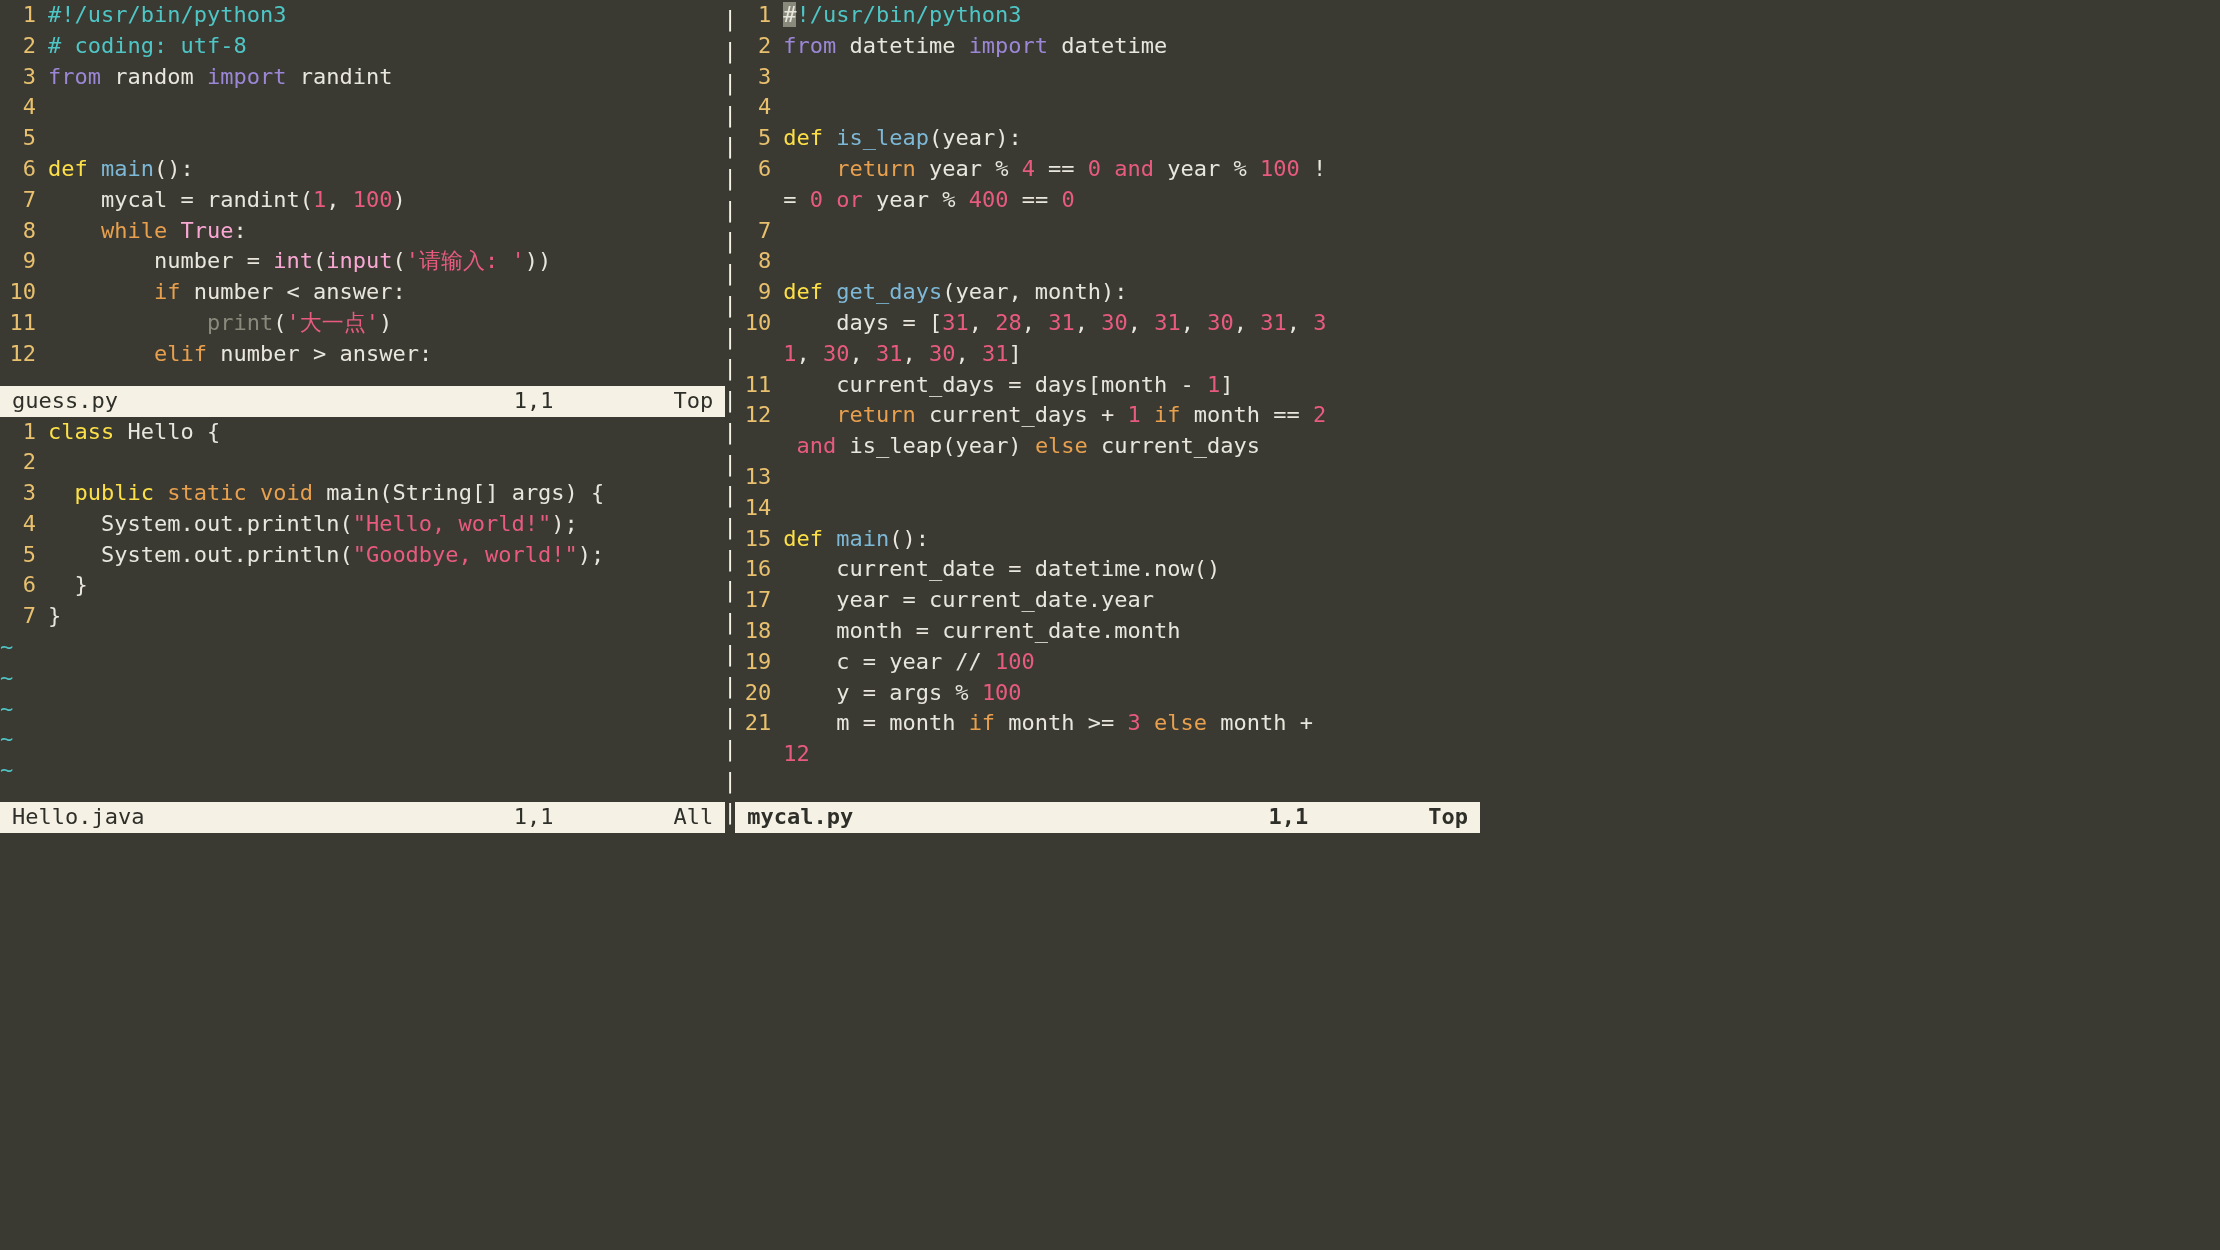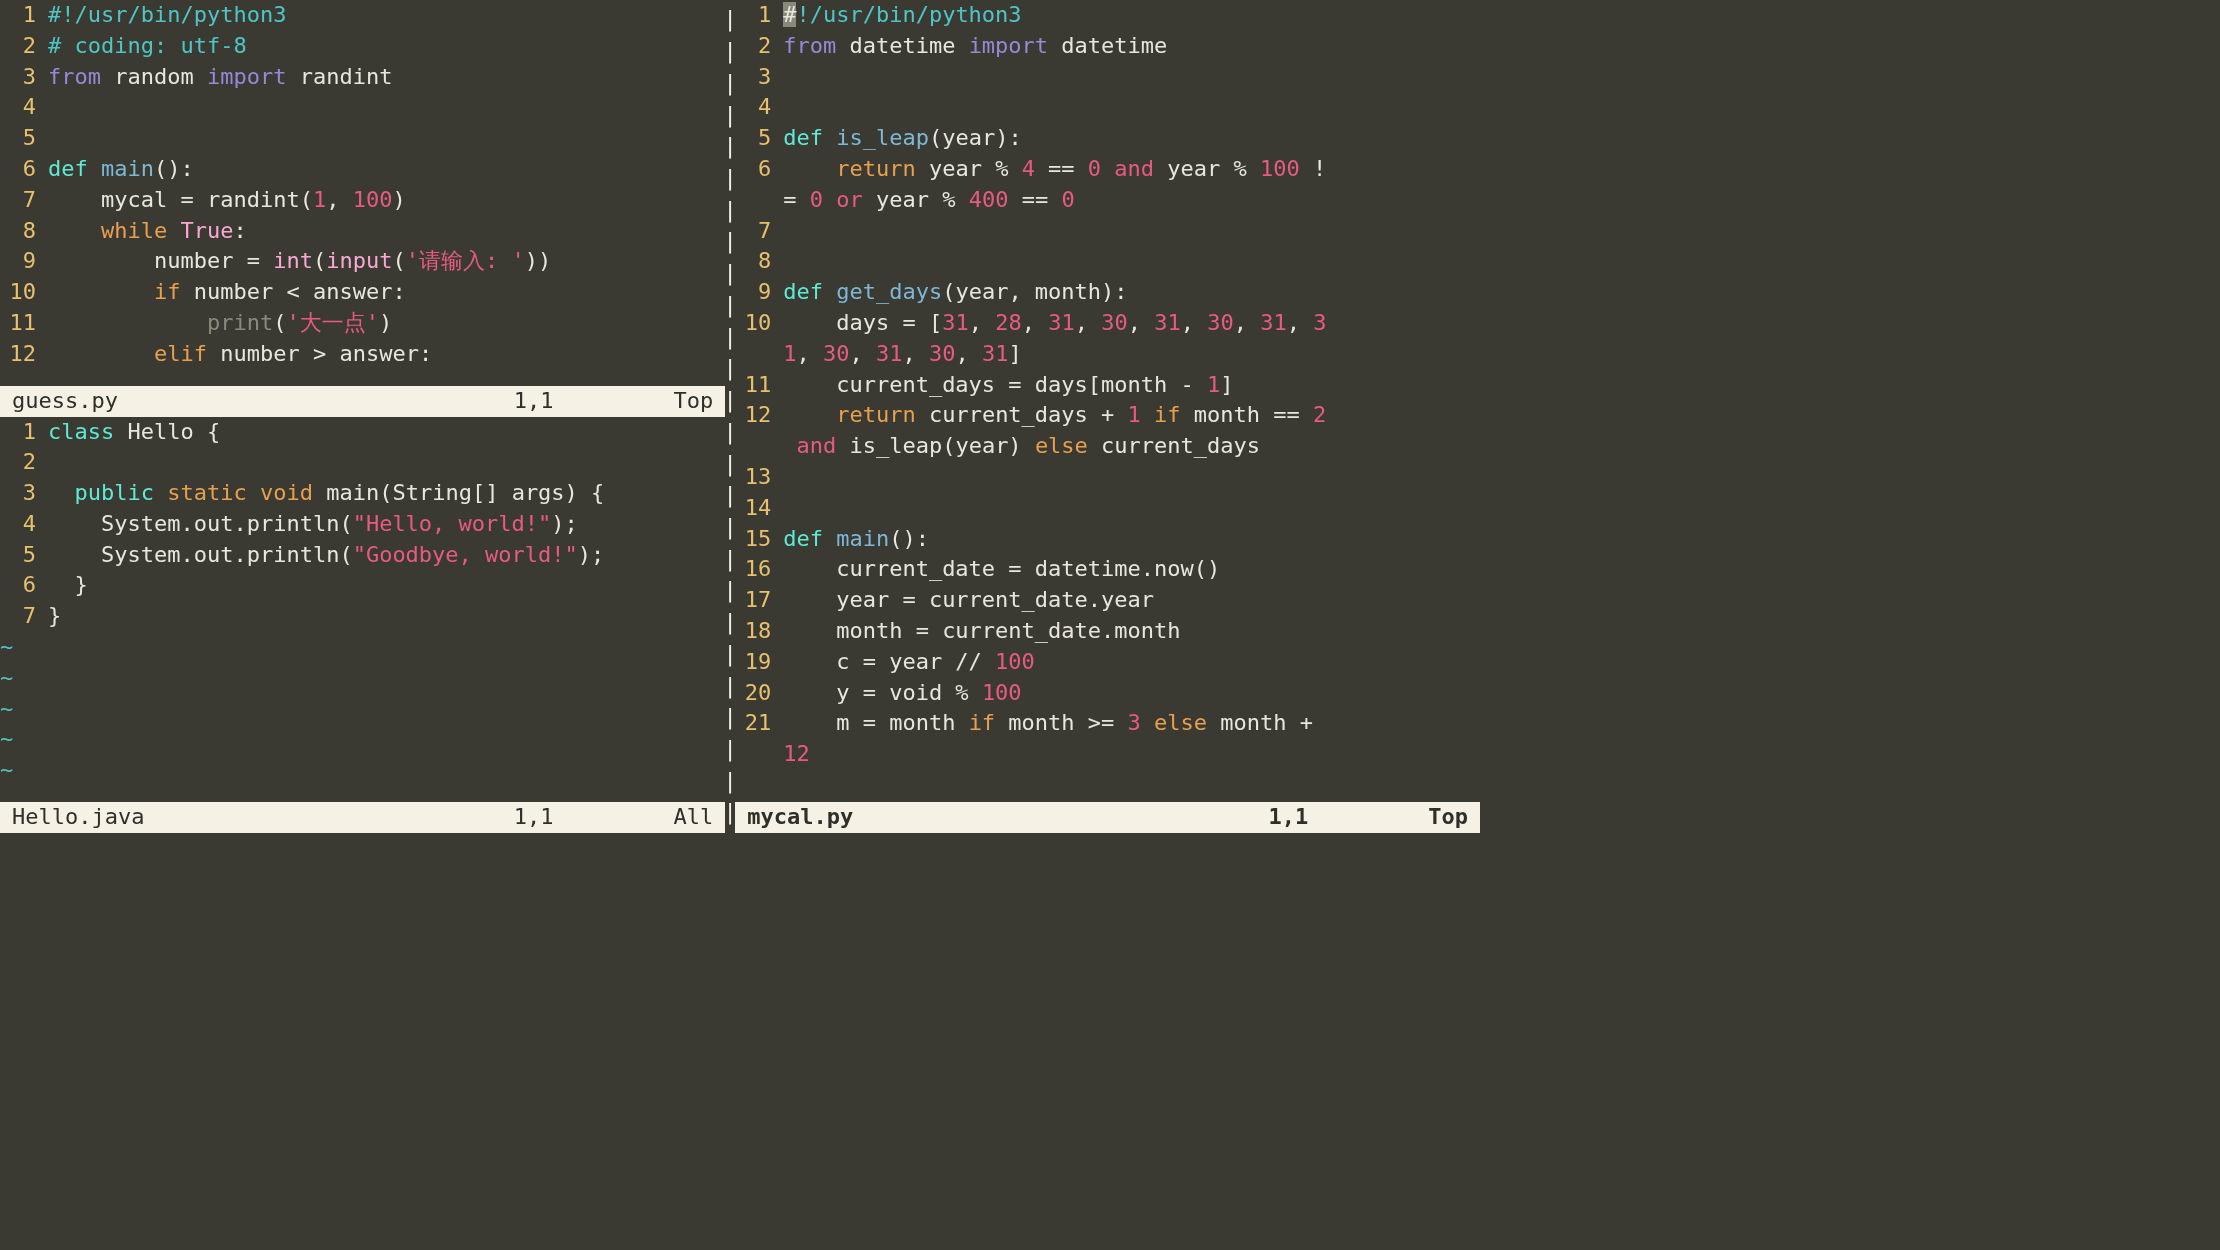--- a/index.html
+++ b/index.html
@@ -25,21 +25,21 @@
 .wrap-line .lineno { visibility: hidden; }
 .statusbar { background: #f5f1e4; color: #2f2f2a; display: flex; padding: 0 12px; font-weight: 500; }
 .statusbar .fname { flex: 0 0 auto; }
 .statusbar .spacer { flex: 1; }
 .statusbar .pos { flex: 0 0 auto; margin-right: 120px; }
 .statusbar .pct { flex: 0 0 auto; }
 .statusbar.active { font-weight: bold; }
 .tilde { color: #4fc6c6; }
 .c-comment { color: #4fc6c6; }
 .c-keyword { color: #9b87d6; }
-.c-def { color: #5eead4; }
+.c-def { color: #fde047; }
 .c-func { color: #7db8d6; }
 .c-builtin { color: #f9a8d4; }
 .c-string { color: #e85b7f; }
 .c-number { color: #e85b7f; }
 .c-bool { color: #e8a04e; }
 .c-type { color: #e8a04e; }
 .c-logic { color: #e85b7f; }
 .c-print { color: #8a8a7c; }
 .cursor { background: #8a8a7c; }
 </style>
@@ -135,21 +135,21 @@
       <div class="code-line"><span class="lineno">11</span><span class="code"><span>    current_days = days[month - </span><span class="c-number">1</span><span>]</span></span></div>
       <div class="code-line"><span class="lineno">12</span><span class="code"><span>    </span><span class="c-bool">return</span><span> current_days + </span><span class="c-number">1</span><span> </span><span class="c-bool">if</span><span> month == </span><span class="c-number">2</span></span></div>
       <div class="code-line wrap-line"><span class="lineno"></span><span class="code"><span> </span><span class="c-logic">and</span><span> is_leap(year) </span><span class="c-bool">else</span><span> current_days</span></span></div>
       <div class="code-line"><span class="lineno">13</span><span class="code"></span></div>
       <div class="code-line"><span class="lineno">14</span><span class="code"></span></div>
       <div class="code-line"><span class="lineno">15</span><span class="code"><span class="c-def">def</span><span> </span><span class="c-func">main</span><span>():</span></span></div>
       <div class="code-line"><span class="lineno">16</span><span class="code"><span>    current_date = datetime.now()</span></span></div>
       <div class="code-line"><span class="lineno">17</span><span class="code"><span>    year = current_date.year</span></span></div>
       <div class="code-line"><span class="lineno">18</span><span class="code"><span>    month = current_date.month</span></span></div>
       <div class="code-line"><span class="lineno">19</span><span class="code"><span>    c = year // </span><span class="c-number">100</span></span></div>
-      <div class="code-line"><span class="lineno">20</span><span class="code"><span>    y = void % </span><span class="c-number">100</span></span></div>
+      <div class="code-line"><span class="lineno">20</span><span class="code"><span>    y = args % </span><span class="c-number">100</span></span></div>
       <div class="code-line"><span class="lineno">21</span><span class="code"><span>    m = month </span><span class="c-bool">if</span><span> month &gt;= </span><span class="c-number">3</span><span> </span><span class="c-bool">else</span><span> month + </span></span></div>
       <div class="code-line wrap-line"><span class="lineno"></span><span class="code"><span class="c-number">12</span></span></div>
     </div>
   <div class="statusbar active">
     <span class="fname">mycal.py</span>
     <span class="spacer"></span>
     <span class="pos">1,1</span>
     <span class="pct">Top</span>
   </div>
 </div>

